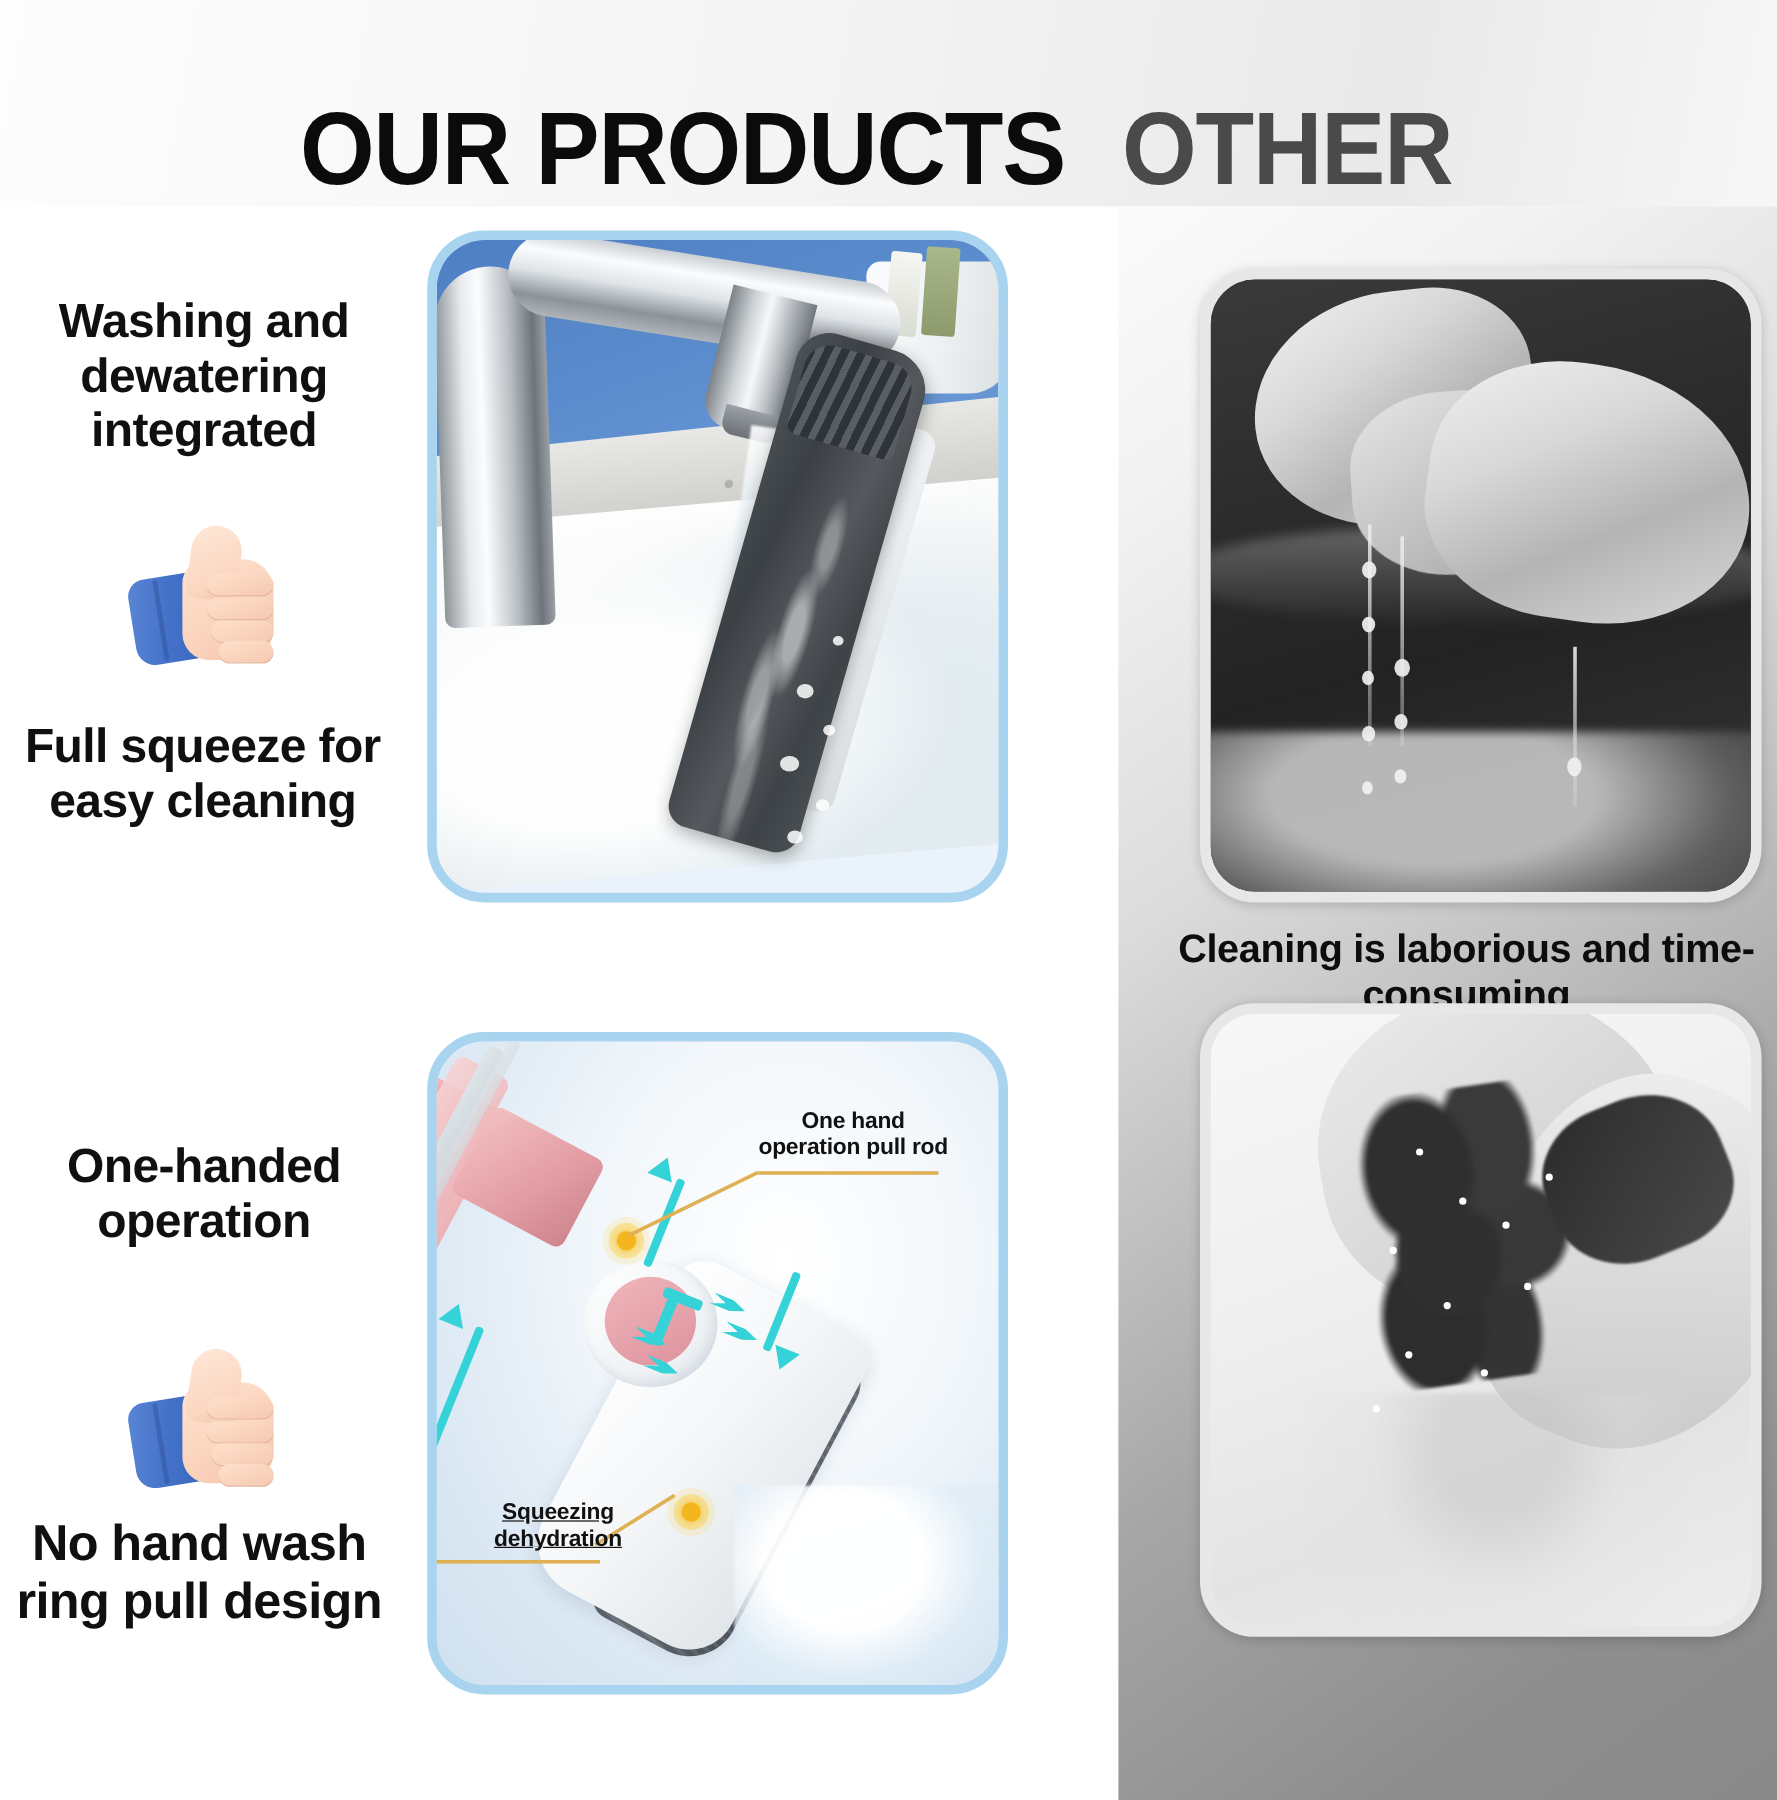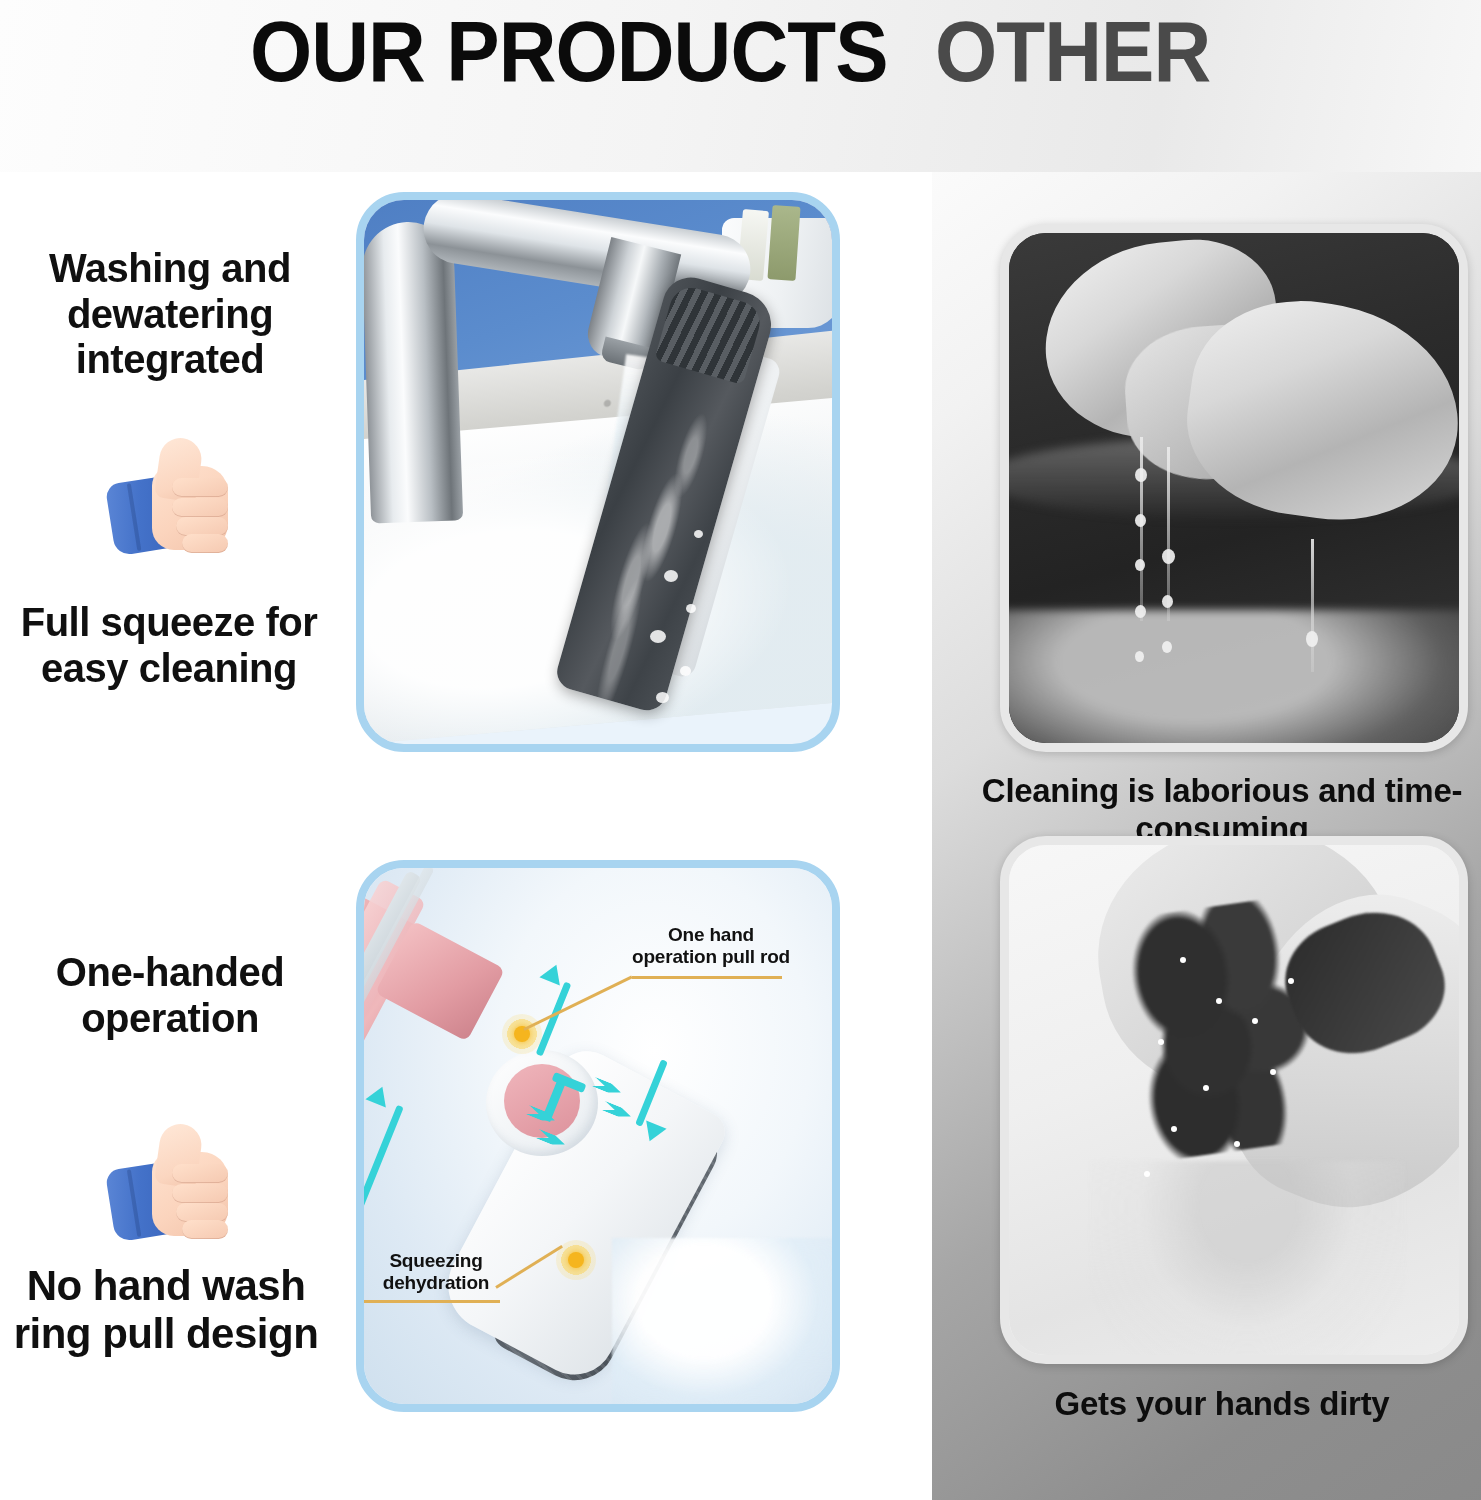--- a/index.html
+++ b/index.html
@@ -9,21 +9,21 @@
     background:#ffffff;
     overflow:hidden;
     position:relative;
   }
   #stage { position:relative; width:1481px; height:1500px; overflow:hidden; background:#fff; }
 
   
   #header {
     position:absolute; left:0; top:0; width:1481px; height:172px;
     background:linear-gradient(100deg,#fdfdfd 0%,#f4f4f4 45%,#e9e9e9 78%,#f7f7f7 100%);
-    display:flex; align-items:flex-start; justify-content:center;
+    display:flex; align-items:flex-end; justify-content:center;
   }
   .hdr-row { display:flex; align-items:baseline; gap:0; transform:translateY(2px); }
   .hdr-ours {
     font-size:86px; font-weight:bold; color:#0b0b0b; letter-spacing:-1px;
     transform:scaleX(.93); transform-origin:left center; white-space:nowrap;
   }
   .vs-wrap {
     position:relative; margin:0 18px 0 26px; display:inline-block;
     transform:translateY(4px);
   }
@@ -474,21 +474,21 @@
       <span class="dot-outer" style="left:138px;top:146px;"></span>
       <span class="dot-core" style="left:150px;top:158px;"></span>
       <span class="lead" style="left:160px;top:160px;width:120px;transform:rotate(-26deg);"></span>
       <span class="lead" style="left:268px;top:108px;width:150px;"></span>
       <div class="callout" style="left:268px;top:56px;width:158px;">One hand operation pull rod</div>
 
       <span class="dot-outer" style="left:192px;top:372px;"></span>
       <span class="dot-core" style="left:204px;top:384px;"></span>
       <span class="lead" style="left:132px;top:418px;width:78px;transform:rotate(-32deg);"></span>
       <span class="lead" style="left:-6px;top:432px;width:142px;"></span>
-      <div class="callout" style="left:7px;top:382px;width:130px;">Squeezing dehydration</div>
+      <div class="callout" style="left:36px;top:382px;width:130px;text-decoration:underline;">Squeezing dehydration</div>
     </div>
   </div>
 
   <div id="right-col">
 
     <div class="bw-panel" id="panel-tr">
       <div class="ph">
         <div id="tr-bg"></div>
         <div id="tr-bowlrim"></div>
         <div id="tr-bottom"></div>
@@ -526,16 +526,15 @@
         <span class="spark" style="left:54%;top:34%;"></span>
         <span class="spark" style="left:43%;top:47%;"></span>
         <span class="spark" style="left:58%;top:44%;"></span>
         <span class="spark" style="left:36%;top:55%;"></span>
         <span class="spark" style="left:50%;top:58%;"></span>
         <span class="spark" style="left:62%;top:26%;"></span>
         <span class="spark" style="left:30%;top:64%;"></span>
       </div>
     </div>
 
-    <div class="rt-caption" id="cap-dirty">Gets your hands dirty</div>
   </div>
 
 </div>
 
 </body></html>

